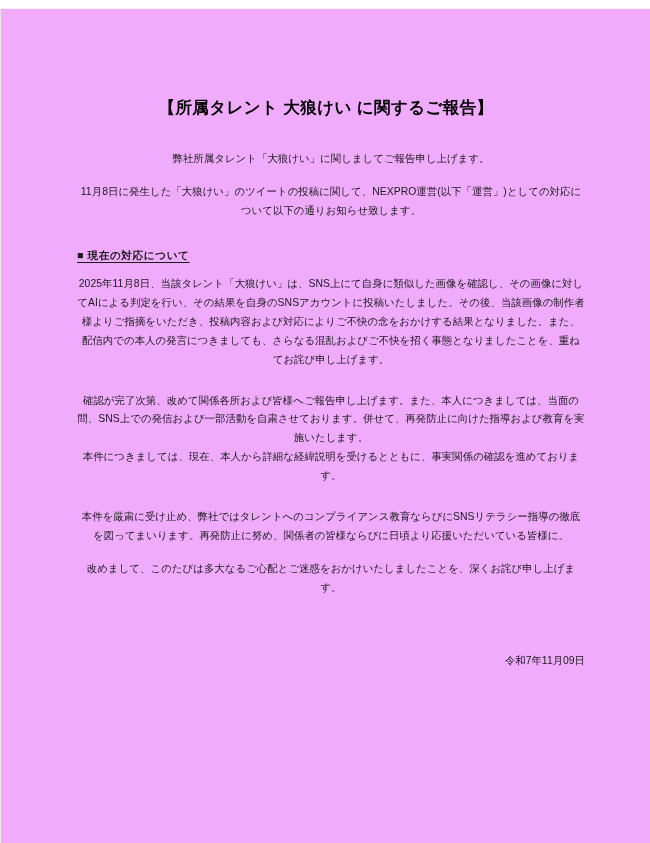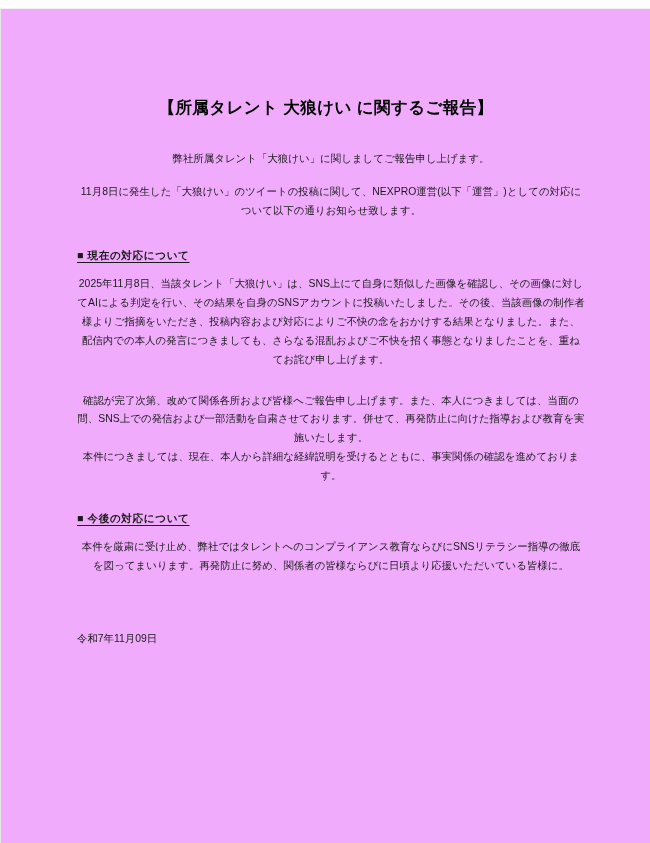--- a/index.html
+++ b/index.html
@@ -74,21 +74,21 @@
     margin-top: 22px;
   }
   .section-block:first-of-type {
     margin-top: 24px;
   }
   .heading-row {
     display: block;
   }
   .signature {
     margin-top: 54px;
-    text-align: left;
+    text-align: right;
     font-size: 10.4px;
     line-height: 1.72;
     color: #1a1a1a;
   }
   .signature div {
     display: block;
   }
 </style>
 </head>
 <body>
@@ -111,24 +111,22 @@
         </div>
         <p class="para tight">2025年11月8日、当該タレント「大狼けい」は、SNS上にて自身に類似した画像を確認し、その画像に対してAIによる判定を行い、その結果を自身のSNSアカウントに投稿いたしました。その後、当該画像の制作者様よりご指摘をいただき、投稿内容および対応によりご不快の念をおかけする結果となりました。また、配信内での本人の発言につきましても、さらなる混乱およびご不快を招く事態となりましたことを、重ねてお詫び申し上げます。</p>
       </div>
 
       <div class="section-block">
         <p class="para tight">確認が完了次第、改めて関係各所および皆様へご報告申し上げます。また、本人につきましては、当面の間、SNS上での発信および一部活動を自粛させております。併せて、再発防止に向けた指導および教育を実施いたします。</p>
         <p class="para tight">本件につきましては、現在、本人から詳細な経緯説明を受けるとともに、事実関係の確認を進めております。</p>
       </div>
 
       <div class="section-block">
-        <div class="heading-row">
-          <h2 class="section-heading">■ 今後の対応について</h2>
-        </div>
         <p class="para">本件を厳粛に受け止め、弊社ではタレントへのコンプライアンス教育ならびにSNSリテラシー指導の徹底を図ってまいります。再発防止に努め、関係者の皆様ならびに日頃より応援いただいている皆様に。</p>
+        <p class="para tight">改めまして、このたびは多大なるご心配とご迷惑をおかけいたしましたことを、深くお詫び申し上げます。</p>
       </div>
 
       <div class="signature">
         <div>令和7年11月09日</div>
       </div>
 
     </div>
   </div>
 </div>
 

